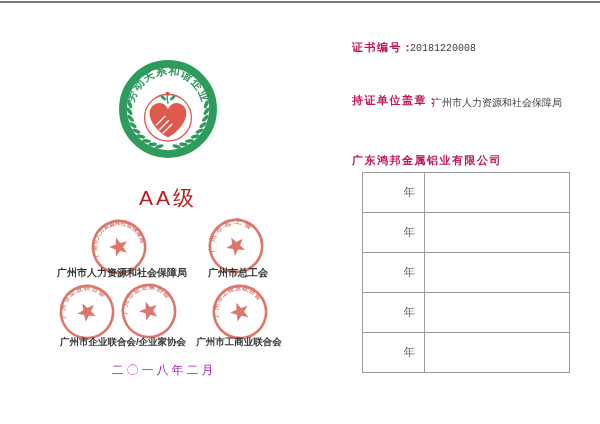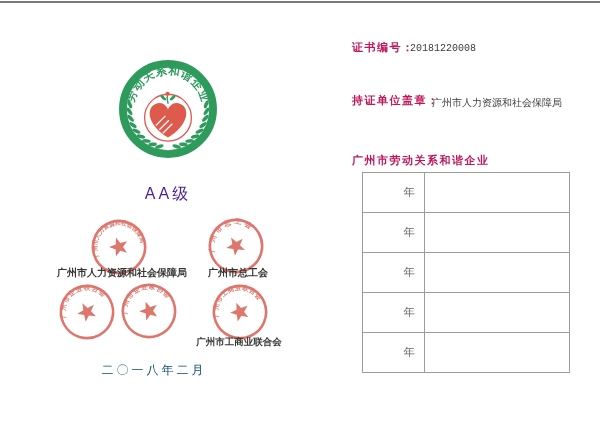--- a/index.html
+++ b/index.html
@@ -13,33 +13,33 @@
   
   .left-page{position:absolute;left:0;top:0;width:336px;height:424px;}
   .emblem{position:absolute;left:116px;top:57px;width:104px;height:104px;}
   .emblem-arc{fill:#2e9b5d;font-weight:bold;letter-spacing:1px;}
   .cert-title{
     position:absolute;left:168px;top:147px;transform:translateX(-50%);
     white-space:nowrap;font-size:21px;font-weight:500;color:#424242;letter-spacing:2px;
   }
   .cert-grade{
     position:absolute;left:168px;top:184px;transform:translateX(-50%);
-    font-size:16px;font-weight:500;color:#4c1d95;letter-spacing:3px;white-space:nowrap;
+    font-size:21px;font-weight:500;color:#b91c1c;letter-spacing:3px;white-space:nowrap;
   }
   .seal{position:absolute;width:58px;height:58px;opacity:.82;}
   .seal-ring{fill:none;stroke:#d6584c;stroke-width:4.5;}
   .seal-arc{fill:#d6584c;font-weight:bold;}
   .seal-star{fill:#d6584c;}
   .seal-label{
     position:absolute;transform:translateX(-50%);white-space:nowrap;
     font-weight:bold;color:#353535;
   }
   .issue-date{
-    position:absolute;left:154px;top:362px;transform:translateX(-50%);
-    font-size:12px;color:#0c4a6e;letter-spacing:3px;white-space:nowrap;
+    position:absolute;left:164px;top:362px;transform:translateX(-50%);
+    font-size:12px;color:#a21caf;letter-spacing:3px;white-space:nowrap;
   }
 
   
   .right-page{position:absolute;left:336px;top:0;width:264px;height:424px;}
   .field-label{
     position:absolute;font-size:11px;font-weight:bold;color:#be185d;
     letter-spacing:1.5px;white-space:nowrap;
   }
   .field-value{
     position:absolute;font-size:10px;color:#3a3a3a;white-space:nowrap;
@@ -143,33 +143,34 @@
     </svg>
     <svg class="seal" style="left:211px;top:283px;transform:rotate(-22deg)" viewBox="0 0 100 100">
       <defs>
           <path id="sa5" d="M14.3,63 A38,38 0 1 1 85.7,63" fill="none"></path>
         </defs>
       <circle class="seal-ring" cx="50" cy="50" r="45"></circle>
       <text class="seal-arc" font-size="11" letter-spacing="1" text-anchor="middle"><textPath href="#sa5" startOffset="50%">广州市工商业联合会</textPath></text>
       <polygon class="seal-star" points="50,33 54.1,44.3 66.2,44.7 56.7,52.2 60,63.8 50,57 40,63.8 43.3,52.2 33.8,44.7 45.9,44.3"></polygon>
     </svg>
 
+    <div class="seal-label" style="left:123px;top:336px;font-size:9.5px">广州市企业联合会/企业家协会</div>
     <div class="seal-label" style="left:239px;top:336px;font-size:9.5px">广州市工商业联合会</div>
 
     <div class="issue-date">二〇一八年二月</div>
   </div>
 
   <div class="right-page">
     <div class="field-label" style="left:16px;top:40px">证书编号：</div>
     <div class="field-value" style="left:74px;top:43px">20181220008</div>
 
     <div class="field-label" style="left:16px;top:93px">持证单位盖章：</div>
     <div class="field-value" style="left:96px;top:96px">广州市人力资源和社会保障局</div>
 
-    <div class="field-label" style="left:16px;top:153px">广州市劳动关系和谐企业</div>
+    <div class="field-label" style="left:16px;top:153px">广东鸿邦金属铝业有限公司</div>
 
     <table class="verify-table">
       <tbody>
         <tr>
           <td class="year-cell">年</td>
           <td class="entry-cell"></td>
         </tr>
         <tr>
           <td class="year-cell">年</td>
           <td class="entry-cell"></td>

